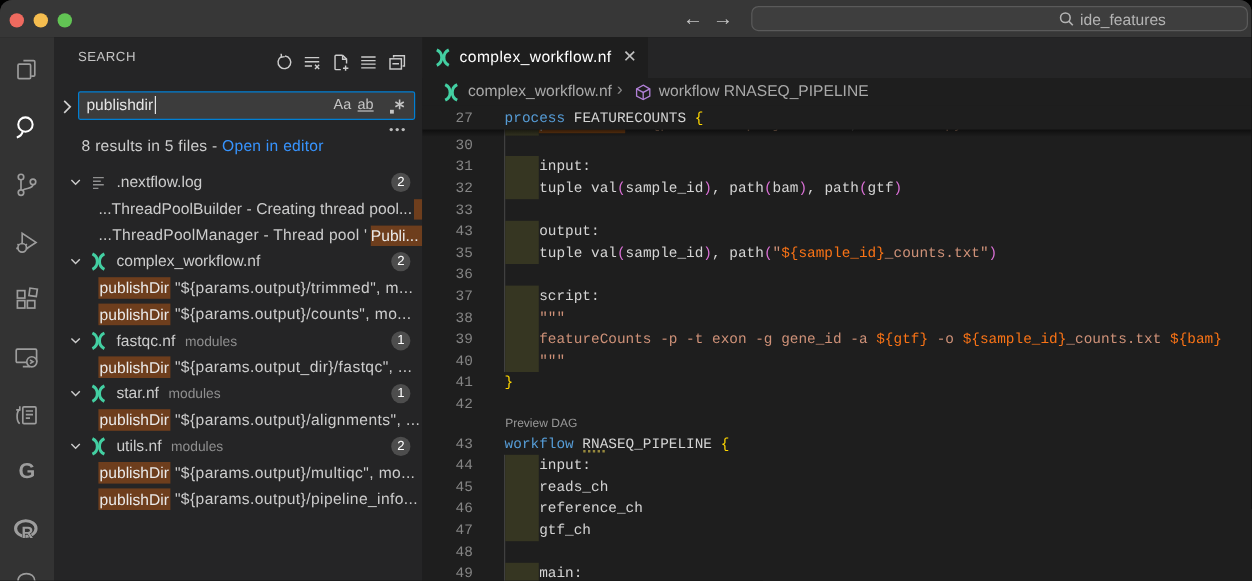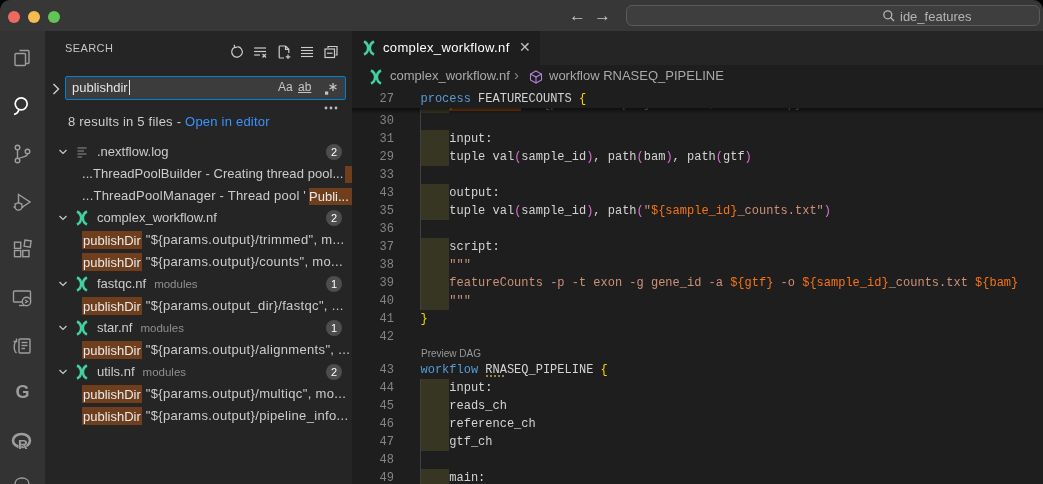--- a/index.html
+++ b/index.html
@@ -339,21 +339,21 @@
       <div class="band" style="top:207px;height:72px;"></div>
       <div class="band" style="top:348px;height:72px;"></div>
       <div class="band" style="top:438px;height:15px;"></div>
 
       <div class="abs" style="left:0;top:77px;width:691px;height:5px;overflow:hidden;">
         <div class="cl" style="position:static;margin-top:-13px;margin-left:68.5px;color:#6f6f6f;">    <span style="background:#6a3911;color:#9a9a9a;">publishDir</span> <span style="color:#8a6a55;">"${params.output}/counts"</span>, mode: <span style="color:#8a6a55;">'copy'</span></div>
       </div>
 
       <div class="gut" style="top:81px;">30</div>
       <div class="gut" style="top:99px;">31</div>
-      <div class="gut" style="top:117px;">29</div>
+      <div class="gut" style="top:117px;">32</div>
       <div class="gut" style="top:135px;">33</div>
       <div class="gut" style="top:153px;">43</div>
       <div class="gut" style="top:171px;">35</div>
       <div class="gut" style="top:189px;">36</div>
       <div class="gut" style="top:207px;">37</div>
       <div class="gut" style="top:225px;">38</div>
       <div class="gut" style="top:243px;">39</div>
       <div class="gut" style="top:261px;">40</div>
       <div class="gut" style="top:279px;">41</div>
       <div class="gut" style="top:297px;">42</div>

